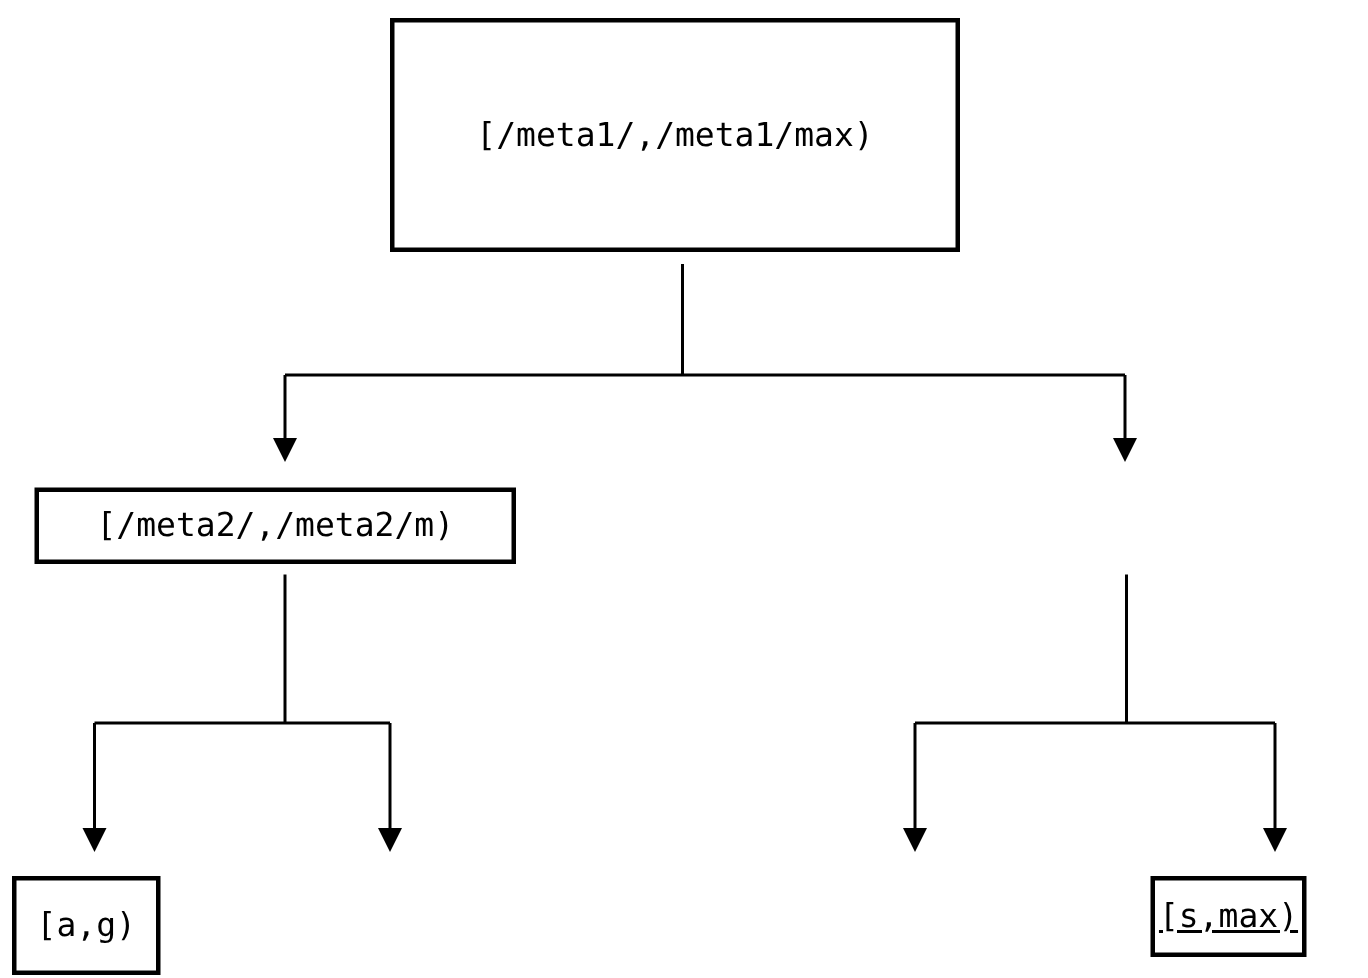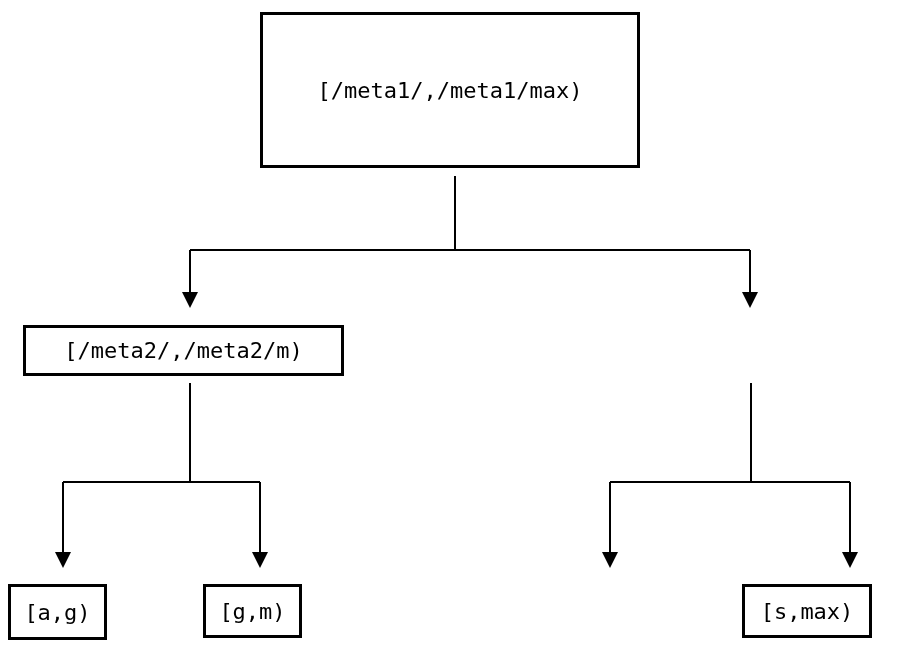--- a/index.html
+++ b/index.html
@@ -32,24 +32,24 @@
     align-items: center;
     justify-content: center;
     font-size: 22px;
     font-weight: 500;
     letter-spacing: 0;
     white-space: nowrap;
   }
   .node-root       { left: 260px; top: 12px;  width: 380px; height: 156px; }
   .node-meta2-low  { left: 23px;  top: 325px; width: 321px; height: 51px; text-align: center;  }
   .node-meta2-high { left: 582px; top: 325px; width: 321px; height: 51px;  }
-  .node-leaf-ag    { left: 8px;   top: 584px; width: 99px;  height: 56px;  }
+  .node-leaf-ag    { left: 8px;   top: 584px; width: 99px;  height: 66px;  }
   .node-leaf-gm    { left: 203px; top: 584px; width: 99px;  height: 54px;  }
   .node-leaf-ms    { left: 554px; top: 584px; width: 99px;  height: 54px;  }
-  .node-leaf-smax  { left: 742px; top: 584px; width: 130px; height: 54px;  }
+  .node-leaf-smax  { left: 767px; top: 584px; width: 104px; height: 54px; text-decoration: underline;  }
 </style>
 </head>
 <body>
 
 <div class="canvas">
 
   <svg class="edges" viewBox="0 0 912 652" xmlns="http://www.w3.org/2000/svg">
     <g stroke="#000000" stroke-width="2" fill="none">
 
       <path d="M455,176 V250"></path>
@@ -77,18 +77,17 @@
     </g>
   </svg>
 
   <div class="node node-root">[/meta1/,/meta1/max)</div>
 
   <div class="node node-meta2-low">[/meta2/,/meta2/m)</div>
 
 
   <div class="node node-leaf-ag">[a,g)</div>
 
-  <div class="node node-leaf-gm">[g,m)</div>
 
 
   <div class="node node-leaf-smax">[s,max)</div>
 
 </div>
 
 </body></html>

